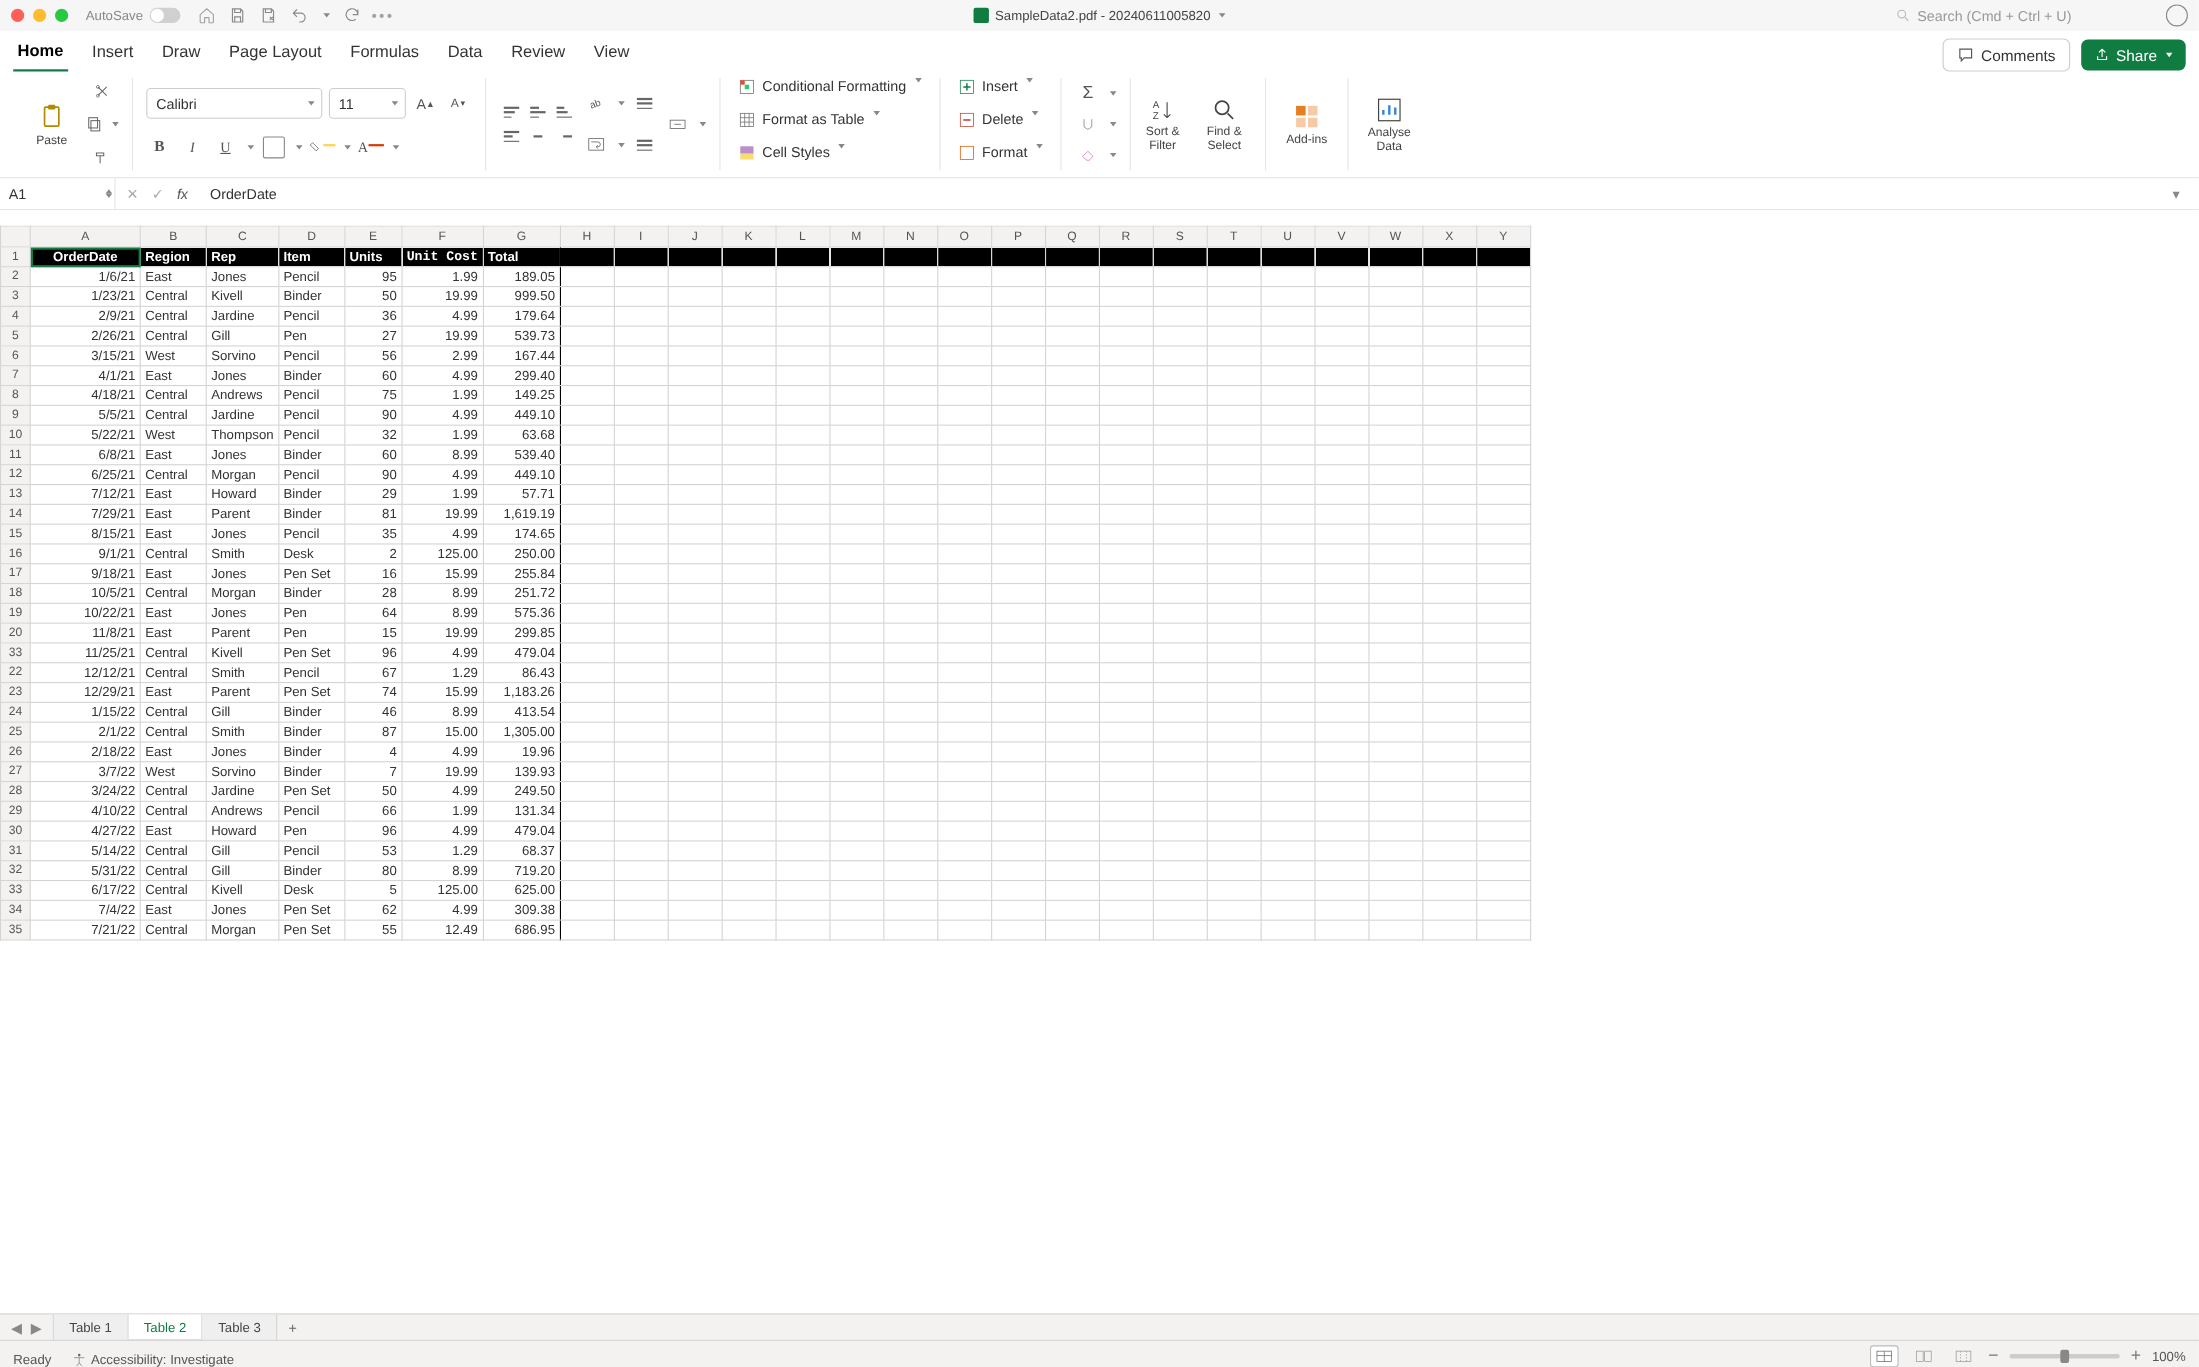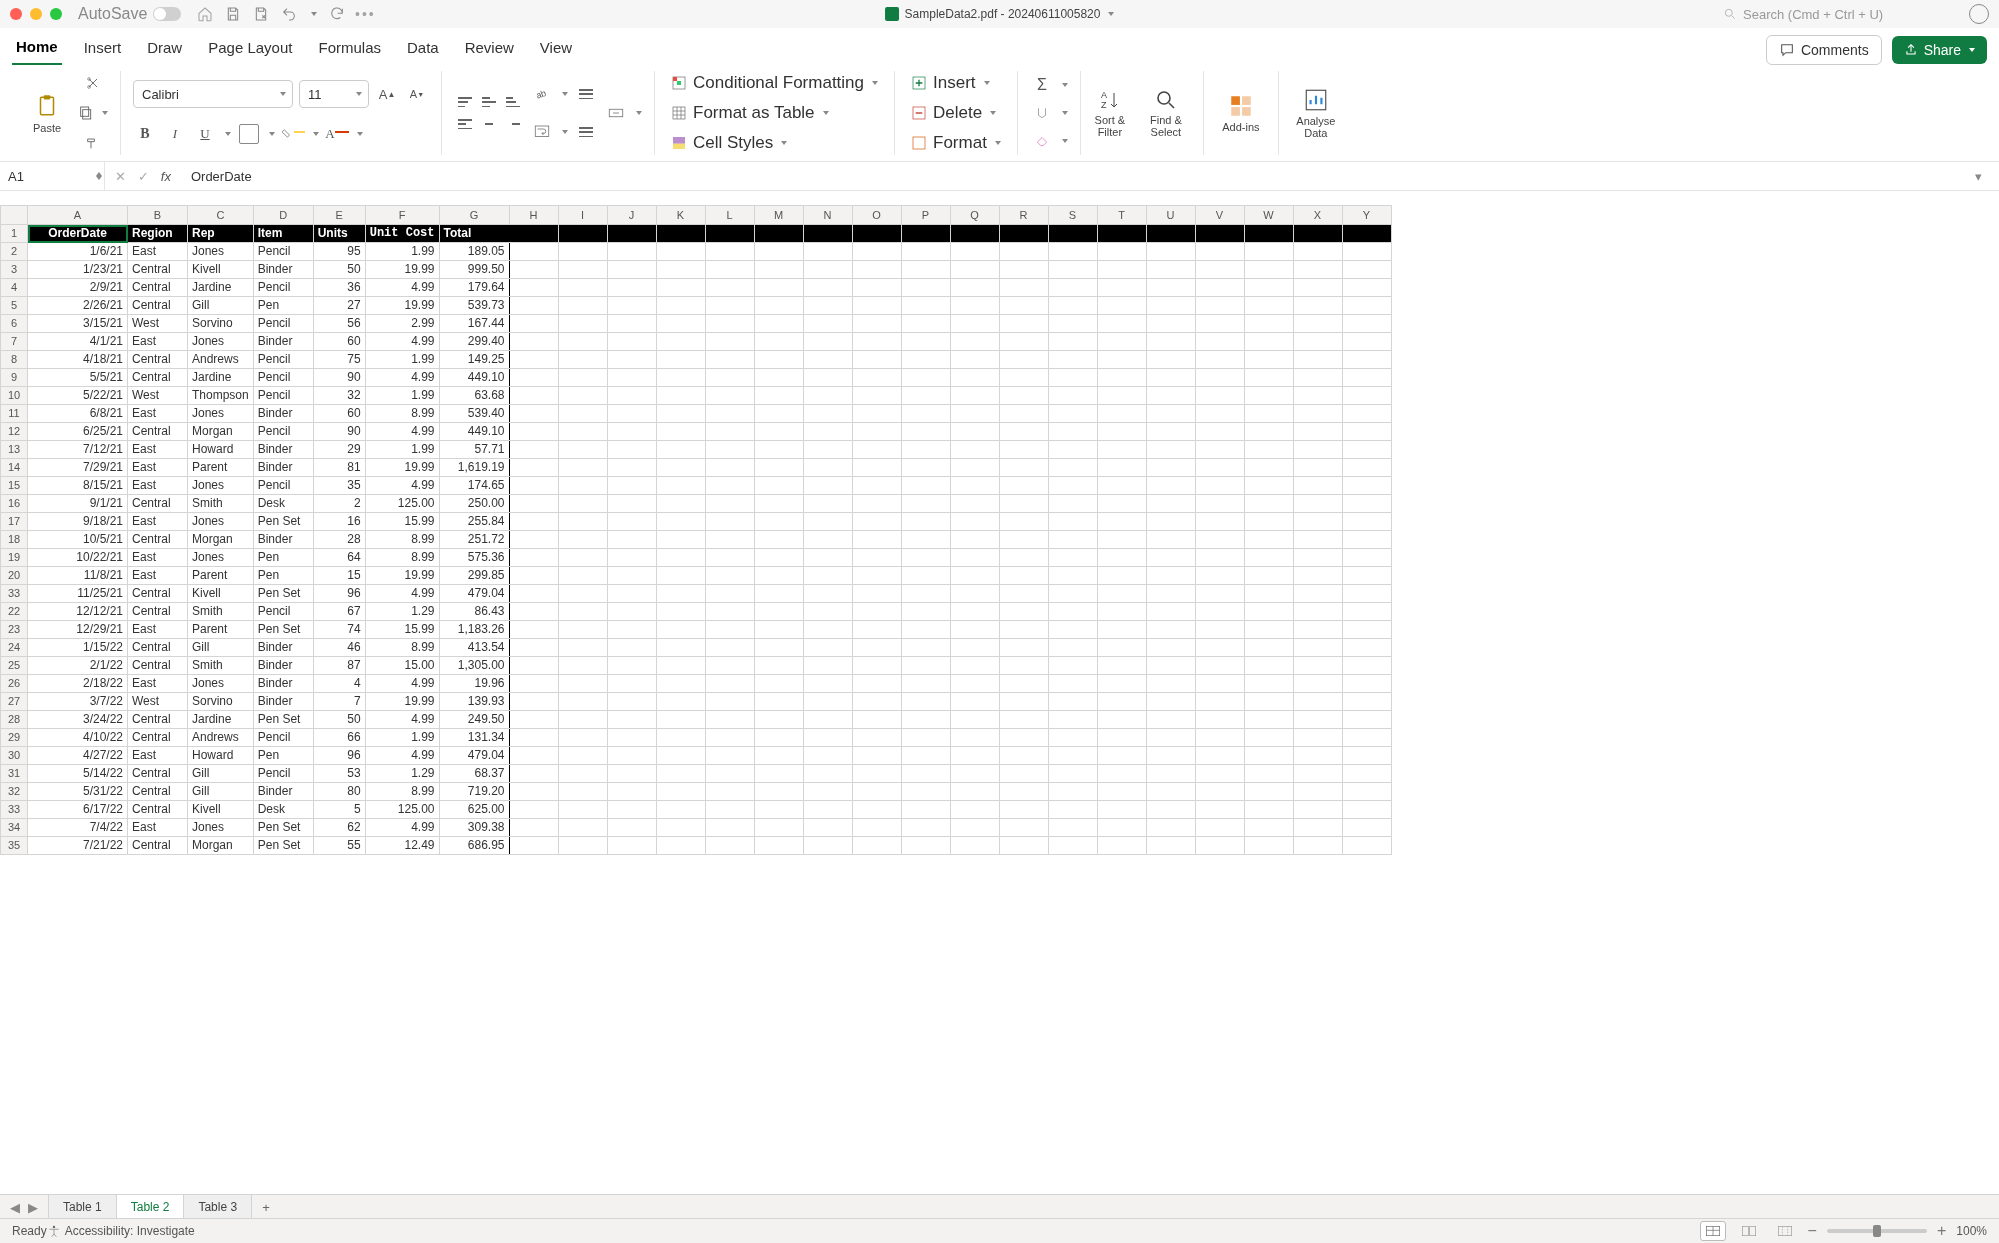--- a/index.html
+++ b/index.html
@@ -3,21 +3,21 @@
 <meta charset="utf-8">
 <style>
   html,body{margin:0;padding:0;height:100%;font-family:-apple-system,BlinkMacSystemFont,'Segoe UI',sans-serif;font-size:13px;color:#333;background:#fff;user-select:none}
   
   .titlebar{display:flex;align-items:center;height:28px;padding:0 10px;gap:8px;background:#f6f6f6}
   .traffic-lights{display:flex;gap:8px;align-items:center}
   .traffic-lights span{width:12px;height:12px;border-radius:50%}
   .tl-red{background:#ff5f57}
   .tl-yellow{background:#febc2e}
   .tl-green{background:#28c840}
-  .autosave{display:flex;align-items:center;gap:6px;color:#888;font-size:16px;margin-left:8px}
+  .autosave{display:flex;align-items:center;gap:6px;color:#888;font-size:12px;margin-left:8px}
   .switch{width:28px;height:14px;border-radius:7px;background:#d0d0d0;position:relative}
   .switch::after{content:"";position:absolute;width:12px;height:12px;background:#fff;border-radius:50%;top:1px;left:1px}
   .qa{display:flex;gap:12px;align-items:center;margin-left:8px;color:#666}
   .qa .ic{width:16px;height:16px;opacity:.75}
   .doc-title{position:absolute;left:50%;transform:translateX(-50%);display:flex;align-items:center;gap:6px;color:#444;font-size:12px}
   .xl-icon{width:14px;height:14px;background:#107c41;border-radius:2px;display:inline-block}
   .search-area{margin-left:auto;display:flex;align-items:center;gap:8px}
   .search-box{display:flex;align-items:center;gap:6px;color:#999;font-size:13px;padding:2px 8px;border-radius:4px;width:230px}
   .mg{width:14px;height:14px;opacity:.6}
   .history-icon{width:18px;height:18px;border:1.5px solid #888;border-radius:50%;position:relative}
@@ -40,21 +40,21 @@
   .sel{height:26px;border:1px solid #ccc;border-radius:4px;padding:0 20px 0 8px;font-size:13px;background:#fff;display:flex;align-items:center;position:relative;color:#333}
   .sel .caret{position:absolute;right:6px;top:50%;transform:translateY(-50%)}
   .btnic{width:24px;height:24px;display:flex;align-items:center;justify-content:center;color:#555}
   .bold-b{font-weight:700;font-family:serif;font-size:14px}
   .u-line{height:2px;width:14px;position:relative;top:-2px}
   .ribbon-row{display:flex;flex-direction:column;gap:14px;justify-content:center}
   .align-grid{display:grid;grid-template-columns:repeat(3,22px);grid-auto-rows:20px;gap:2px}
   .align-cell{display:flex;align-items:center;justify-content:center}
   .bars{width:14px;height:10px;display:flex;flex-direction:column;justify-content:space-between}
   .bars span{height:1.5px;background:#666}
-  .menu-item{display:flex;align-items:center;gap:6px;height:24px;padding:0 4px;font-size:17px;color:#333}
+  .menu-item{display:flex;gap:6px;height:24px;padding:0 4px;font-size:13px;color:#333}
   
   .fxbar{display:flex;align-items:center;height:28px;border-top:1px solid #e5e5e5;border-bottom:1px solid #e5e5e5;background:#fff}
   .namebox{width:88px;height:100%;border-right:1px solid #e5e5e5;display:flex;align-items:center;padding:0 8px;font-size:13px;position:relative}
   .namebox .spin{position:absolute;right:2px;top:50%;transform:translateY(-50%);display:flex;flex-direction:column;gap:0}
   .namebox .spin span{width:0;height:0;border-left:3px solid transparent;border-right:3px solid transparent}
   .fx-icons{display:flex;align-items:center;gap:12px;padding:0 10px;color:#aaa}
   .fx-icons span{font-size:13px}
   .fx-input{flex:1;padding:0 10px;font-size:13px;color:#333}
   .fx-expand{width:18px;color:#888;padding-right:6px}
   
@@ -72,21 +72,21 @@
   .cA{width:100px}.cB{width:60px}.cC{width:64px}.cD{width:60px}.cE{width:52px}.cF{width:70px}.cG{width:70px}.cRest{width:49px}
   .bR{border-right:1.5px solid #000 !important}
   .bL{border-left:1.5px solid #000 !important}
   
   .sheetbar{position:absolute;bottom:24px;left:0;right:0;height:24px;background:#f3f2f1;display:flex;align-items:stretch;border-top:1px solid #d4d4d4}
   .sheetnav{display:flex;align-items:center;gap:8px;padding:0 10px;border-right:1px solid #d4d4d4;color:#888}
   .sheet-tab{padding:0 14px;display:flex;align-items:center;font-size:12px;border-right:1px solid #d4d4d4;background:#efefef;color:#444}
   .sheet-tab.active{background:#fff;color:#107c41;border-bottom:2px solid #107c41;margin-bottom:-1px}
   .add-sheet{width:28px;display:flex;align-items:center;justify-content:center;color:#666}
   
-  .status{position:absolute;bottom:0;left:0;right:0;height:24px;background:#f3f2f1;border-top:1px solid #d4d4d4;display:flex;align-items:center;font-size:12px;color:#555;padding:0 12px;}
+  .status{position:absolute;bottom:0;left:0;right:0;height:24px;background:#f3f2f1;border-top:1px solid #d4d4d4;display:flex;align-items:flex-end;font-size:12px;color:#555;padding:0 12px;gap:18px}
   .status .right{margin-left:auto;display:flex;align-items:center;gap:10px}
   .viewbtn{width:24px;height:18px;display:flex;align-items:center;justify-content:center;border:1px solid transparent;border-radius:3px}
   .viewbtn.active{border-color:#bbb;background:#fff}
   .slider{width:100px;height:4px;background:#ccc;border-radius:2px;position:relative}
   .slider .thumb{position:absolute;width:8px;height:12px;background:#888;border-radius:2px;top:-4px;left:46px}
   svg{display:block}
 </style>
 </head>
 <body>
 

